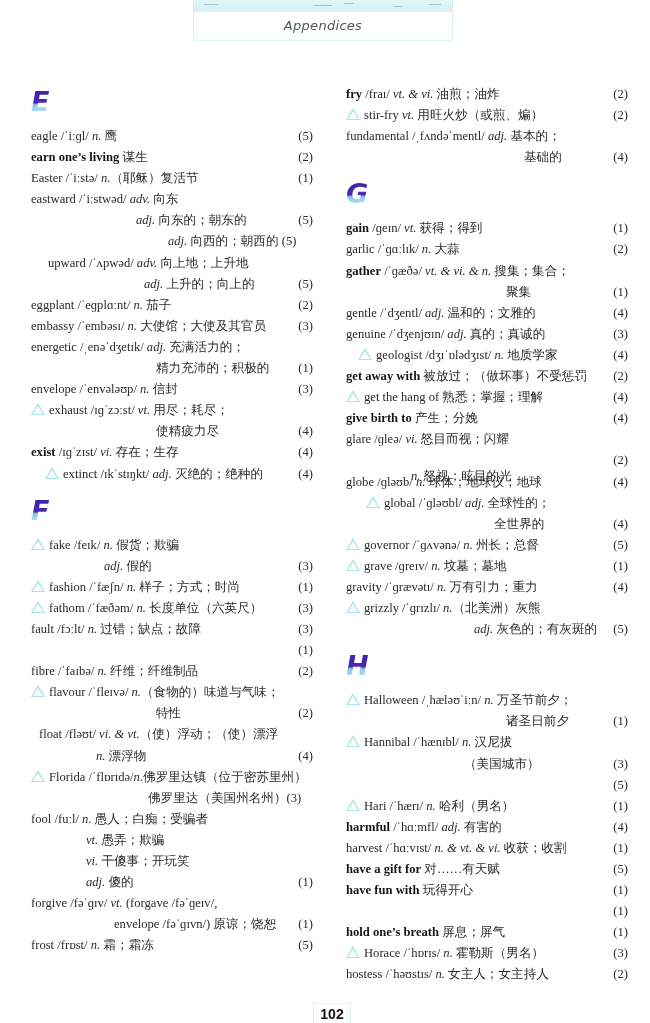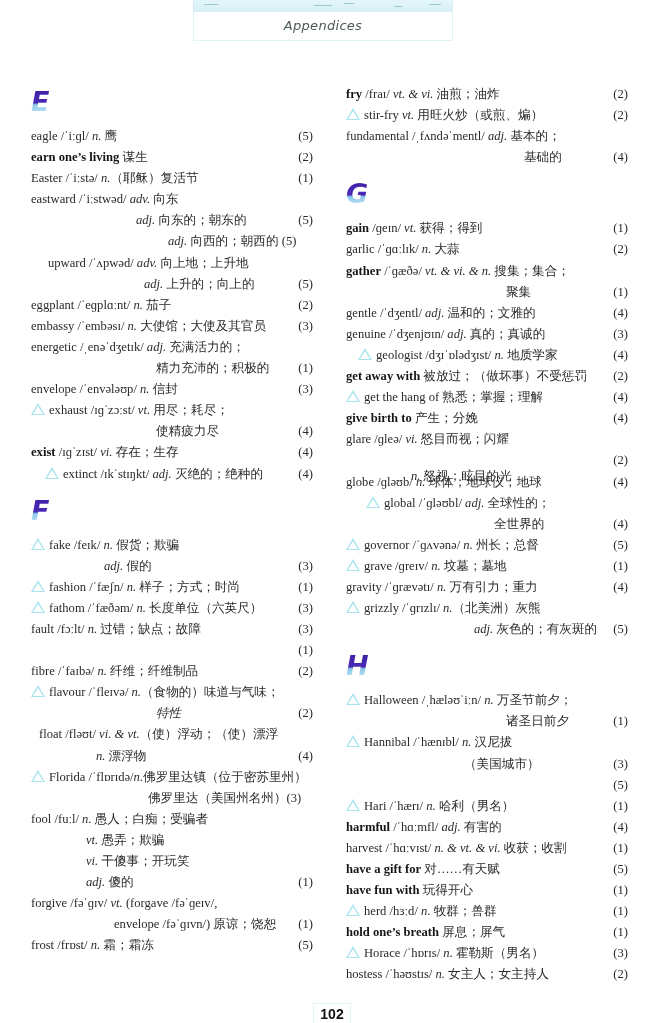--- a/index.html
+++ b/index.html
@@ -143,21 +143,21 @@
       <span class="num">(1)</span>
     </div>
     <div class="row">
       <span class="txt" style="left: 0px;"><span class="hw">fibre</span><span class="pron"> /ˈfaɪbə/ </span><span class="it">n.</span><span class="def"> 纤维；纤维制品</span></span>
       <span class="num">(2)</span>
     </div>
     <div class="row">
       <span class="txt" style="left: 0px;"><span class="tri"></span><span class="hw">flavour</span><span class="pron"> /ˈfleɪvə/ </span><span class="it">n.</span><span class="def">（食物的）味道与气味；</span></span>
     </div>
     <div class="row">
-      <span class="txt" style="left: 125px; font-style: italic;"><span class="def">特性</span></span>
+      <span class="txt" style="left: 125px;"><span class="def">特性</span></span>
       <span class="num">(2)</span>
     </div>
     <div class="row">
       <span class="txt" style="left: 8px; text-align: right;"><span class="hw">float</span><span class="pron"> /fləʊt/ </span><span class="it">vi. &amp; vt.</span><span class="def">（使）浮动；（使）漂浮</span></span>
     </div>
     <div class="row">
       <span class="txt" style="left: 65px;"><span class="it">n.</span><span class="def"> 漂浮物</span></span>
       <span class="num">(4)</span>
     </div>
     <div class="row">
@@ -320,21 +320,20 @@
     </div>
     <div class="row">
       <span class="txt" style="left: 0px;"><span class="hw-b">have a gift for</span><span class="pron"> </span><span class="def">对……有天赋</span></span>
       <span class="num">(5)</span>
     </div>
     <div class="row">
       <span class="txt" style="left: 0px;"><span class="hw-b">have fun with</span><span class="pron"> </span><span class="def">玩得开心</span></span>
       <span class="num">(1)</span>
     </div>
     <div class="row">
-      <span class="txt" style="left: 0px;"><span class="tri"></span><span class="hw">herd</span><span class="pron"> /hɜːd/ </span><span class="it">n.</span><span class="def"> 牧群；兽群</span></span>
       <span class="num">(1)</span>
     </div>
     <div class="row">
       <span class="txt" style="left: 0px;"><span class="hw-b">hold one’s breath</span><span class="pron"> </span><span class="def">屏息；屏气</span></span>
       <span class="num">(1)</span>
     </div>
     <div class="row">
       <span class="txt" style="left: 0px;"><span class="tri"></span><span class="hw">Horace</span><span class="pron"> /ˈhɒrɪs/ </span><span class="it">n.</span><span class="def"> 霍勒斯（男名）</span></span>
       <span class="num">(3)</span>
     </div>

